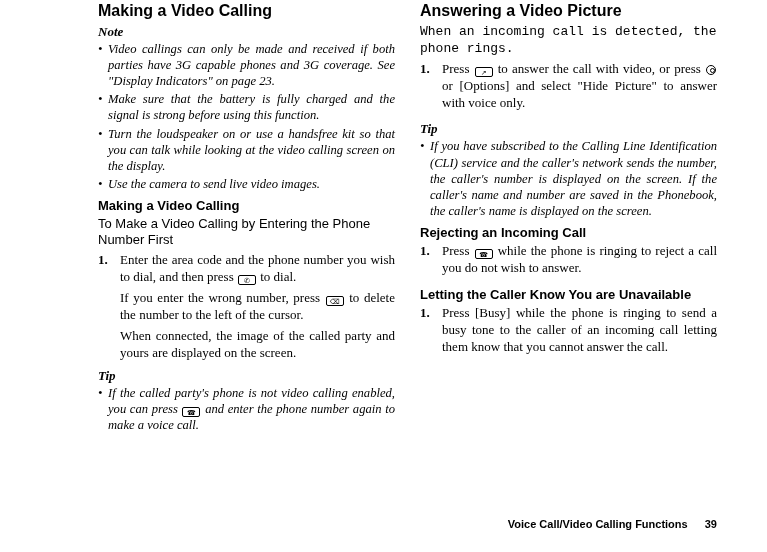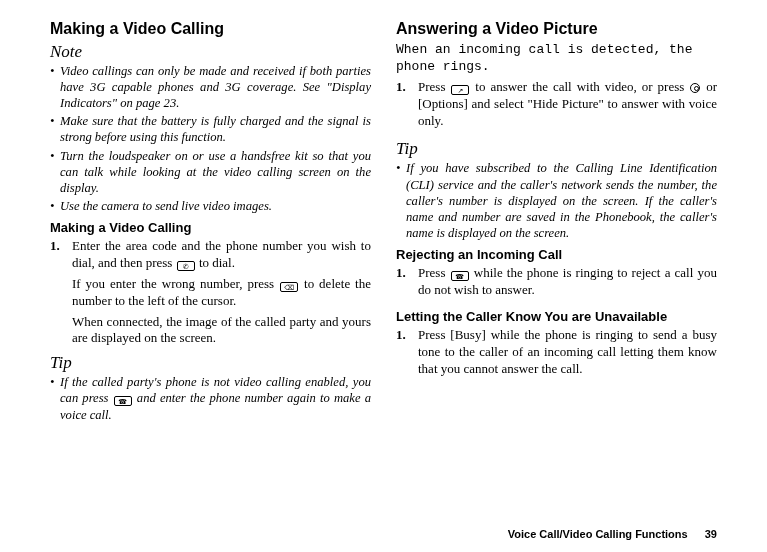--- a/index.html
+++ b/index.html
@@ -5,38 +5,39 @@
   * { box-sizing: border-box; margin: 0; padding: 0; }
   body {
     width: 767px;
     height: 552px;
     background: #fff;
     font-family: "Times New Roman", Times, serif;
     color: #000;
     position: relative;
   }
   .page {
-    padding: 20px 50px 30px 50px;
+    padding: 2px 50px 30px 50px;
     display: flex;
     gap: 25px;
+    margin-left: 48px;
   }
   .col {
     flex: 1;
     min-width: 0;
   }
   .h2 {
     font-family: Arial, Helvetica, sans-serif;
     font-weight: bold;
     font-size: 16px;
     margin-bottom: 4px;
   }
   .note-label, .tip-label {
     font-style: italic;
-    font-weight: normal;
-    font-size: 17px;
+    font-weight: bold;
+    font-size: 13px;
     margin-top: 2px;
     margin-bottom: 1px;
   }
   .bullet-list {
     list-style: none;
     padding-left: 0;
   }
   .bullet-list li {
     font-style: italic;
     font-size: 12.6px;
@@ -118,21 +119,21 @@
     border-radius:50%;
   }
   .intro-line {
     font-size: 13px;
     line-height: 1.3;
     margin-bottom: 3px;
     font-family: Liberation Mono, monospace;
   }
   .footer {
     position: absolute;
-    bottom: 12px;
+    bottom: 22px;
     right: 50px;
     font-family: Arial, Helvetica, sans-serif;
     font-weight: bold;
     font-size: 11px;
   }
   .footer .pn { margin-left: 14px; }
 </style>
 </head>
 <body>
 
@@ -142,20 +143,21 @@
     <div class="h2">Making a Video Calling</div>
     <div class="note-label">Note</div>
     <ul class="bullet-list">
       <li>Video callings can only be made and received if both parties have 3G capable phones and 3G coverage. See "Display Indicators" on page 23.</li>
       <li>Make sure that the battery is fully charged and the signal is strong before using this function.</li>
       <li>Turn the loudspeaker on or use a handsfree kit so that you can talk while looking at the video calling screen on the display.</li>
       <li>Use the camera to send live video images.</li>
     </ul>
 
     <div class="sub-h">Making a Video Calling</div>
+    <div class="plain-sub">To Make a Video Calling by Entering the Phone Number First</div>
 
     <div class="num-item">
       <div class="n">1.</div>
       <div class="body">
         <p>
           <span>Enter the area code and the phone number you wish to dial, and then press </span><span class="icon">✆</span><span> to dial.</span>
         </p>
         <p>
           <span>If you enter the wrong number, press </span><span class="icon">⌫</span><span> to delete the number to the left of the cursor.</span>
         </p>

